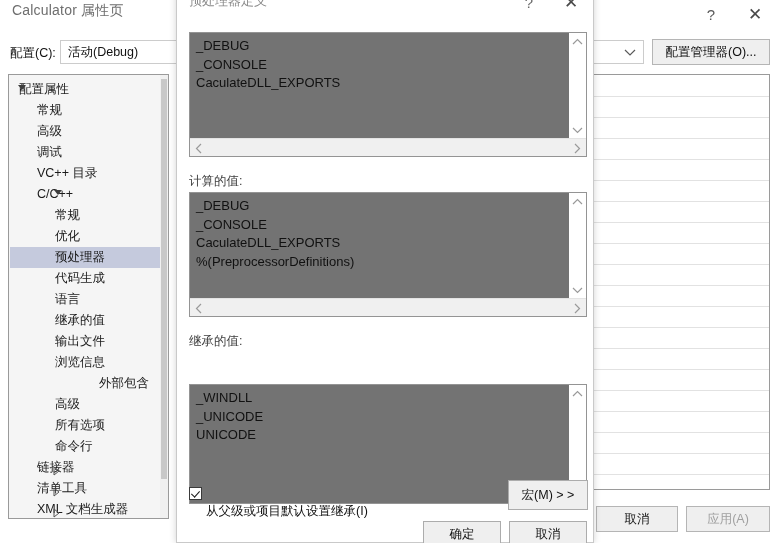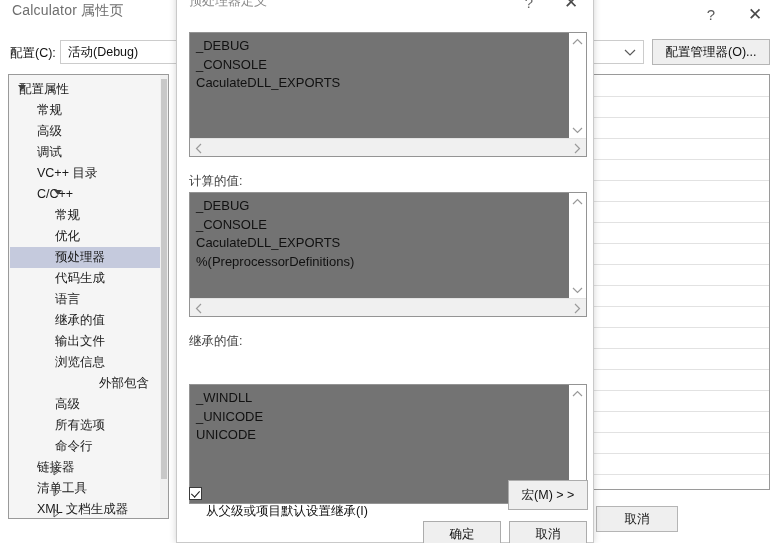--- a/index.html
+++ b/index.html
@@ -414,20 +414,21 @@
           <div class="pg-row" style="top: 336px;"></div>
           <div class="pg-row" style="top: 357px;"></div>
           <div class="pg-row" style="top: 378px;"></div>
           <div class="pg-row" style="top: 399px;"></div>
         </div>
     </div>
     <div class="pg-firstval">processorDefinitions)</div>
 
     <div class="bgbtn ok">确定</div>
     <div class="bgbtn cancel">取消</div>
+    <div class="bgbtn apply">应用(A)</div>
   </div>
 
   <div class="dlg">
 
     <div class="dlg-titlebar">
       <div class="dlg-title">预处理器定义</div>
       <div class="dlg-help">?</div>
       <div class="dlg-close">✕</div>
     </div>
 

